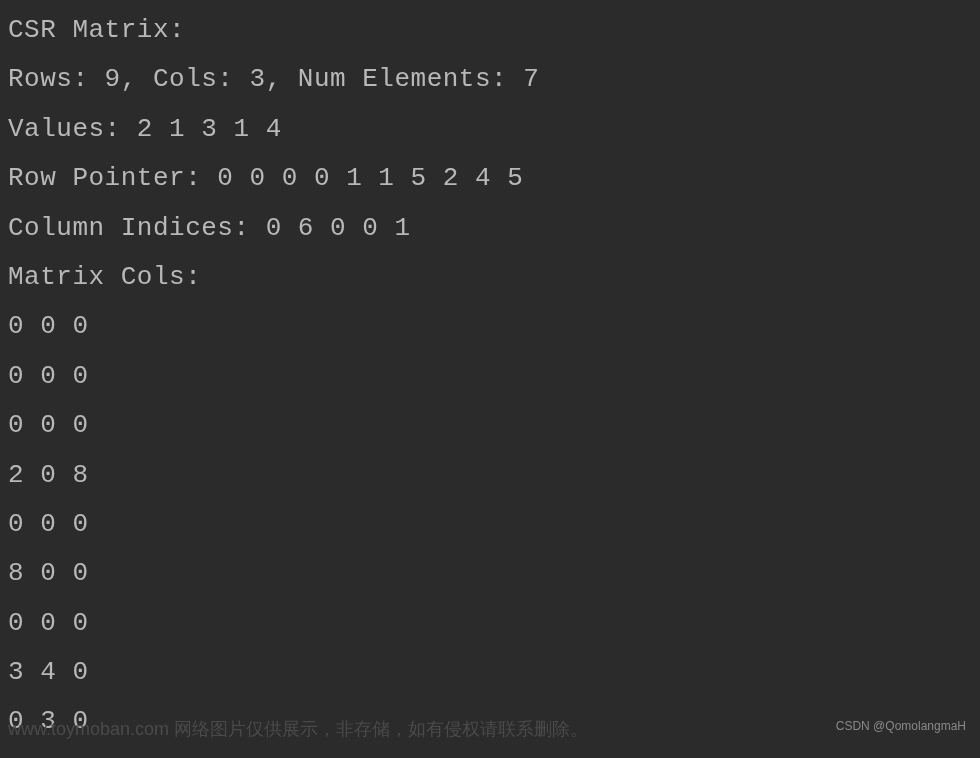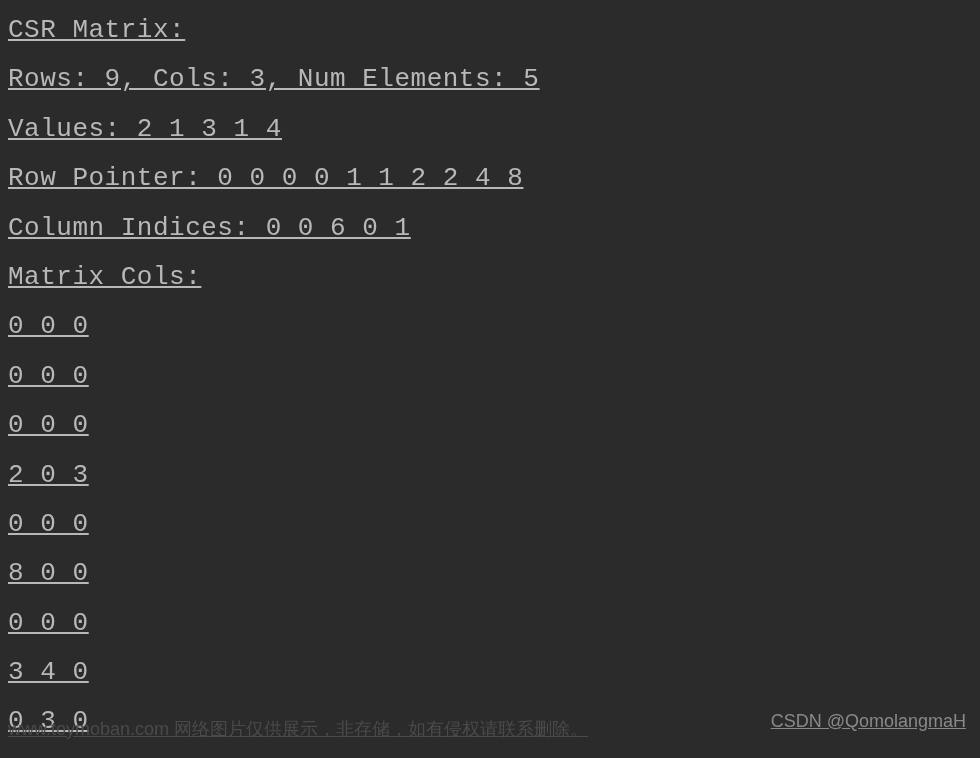--- a/index.html
+++ b/index.html
@@ -1,19 +1,18 @@
 <!DOCTYPE html>
 <html><head>
   <meta charset="utf-8">
   <style>
     * {
       margin: 0;
       padding: 0;
       box-sizing: border-box;
-      text-decoration: underline;
     }
     body {
       width: 980px;
       height: 758px;
       background-color: #2b2b2b;
       color: #b8b8b8;
       font-family: 'Consolas', 'Monaco', 'Courier New', monospace;
       font-size: 26px;
       line-height: 1.9;
       padding: 6px 8px;
@@ -30,39 +29,39 @@
       left: 8px;
       font-size: 18px;
       color: #4a4a4a;
       font-family: sans-serif;
       letter-spacing: 0;
     }
     .watermark-bottom-right {
       position: absolute;
       bottom: 20px;
       right: 14px;
-      font-size: 18px;
+      font-size: 12px;
       color: #898989;
       font-family: sans-serif;
       letter-spacing: 0;
     }
   </style>
 </head>
 <body>
 
 <div class="line">CSR Matrix:</div>
-<div class="line">Rows: 9, Cols: 3, Num Elements: 5</div>
+<div class="line">Rows: 9, Cols: 3, Num Elements: 7</div>
 <div class="line">Values: 2 1 3 1 4</div>
-<div class="line">Row Pointer: 0 0 0 0 1 1 2 2 4 8</div>
-<div class="line">Column Indices: 0 0 6 0 1</div>
+<div class="line">Row Pointer: 0 0 0 0 1 1 5 2 4 5</div>
+<div class="line">Column Indices: 0 6 0 0 1</div>
 <div class="line">Matrix Cols:</div>
 <div class="line">0 0 0</div>
 <div class="line">0 0 0</div>
 <div class="line">0 0 0</div>
-<div class="line">2 0 3</div>
+<div class="line">2 0 8</div>
 <div class="line">0 0 0</div>
 <div class="line">8 0 0</div>
 <div class="line">0 0 0</div>
 <div class="line">3 4 0</div>
 <div class="line">0 3 0</div>
 
 <div class="watermark-bottom-left">www.toymoban.com 网络图片仅供展示，非存储，如有侵权请联系删除。</div>
 <div class="watermark-bottom-right">CSDN @QomolangmaH</div>
 
 </body></html>

